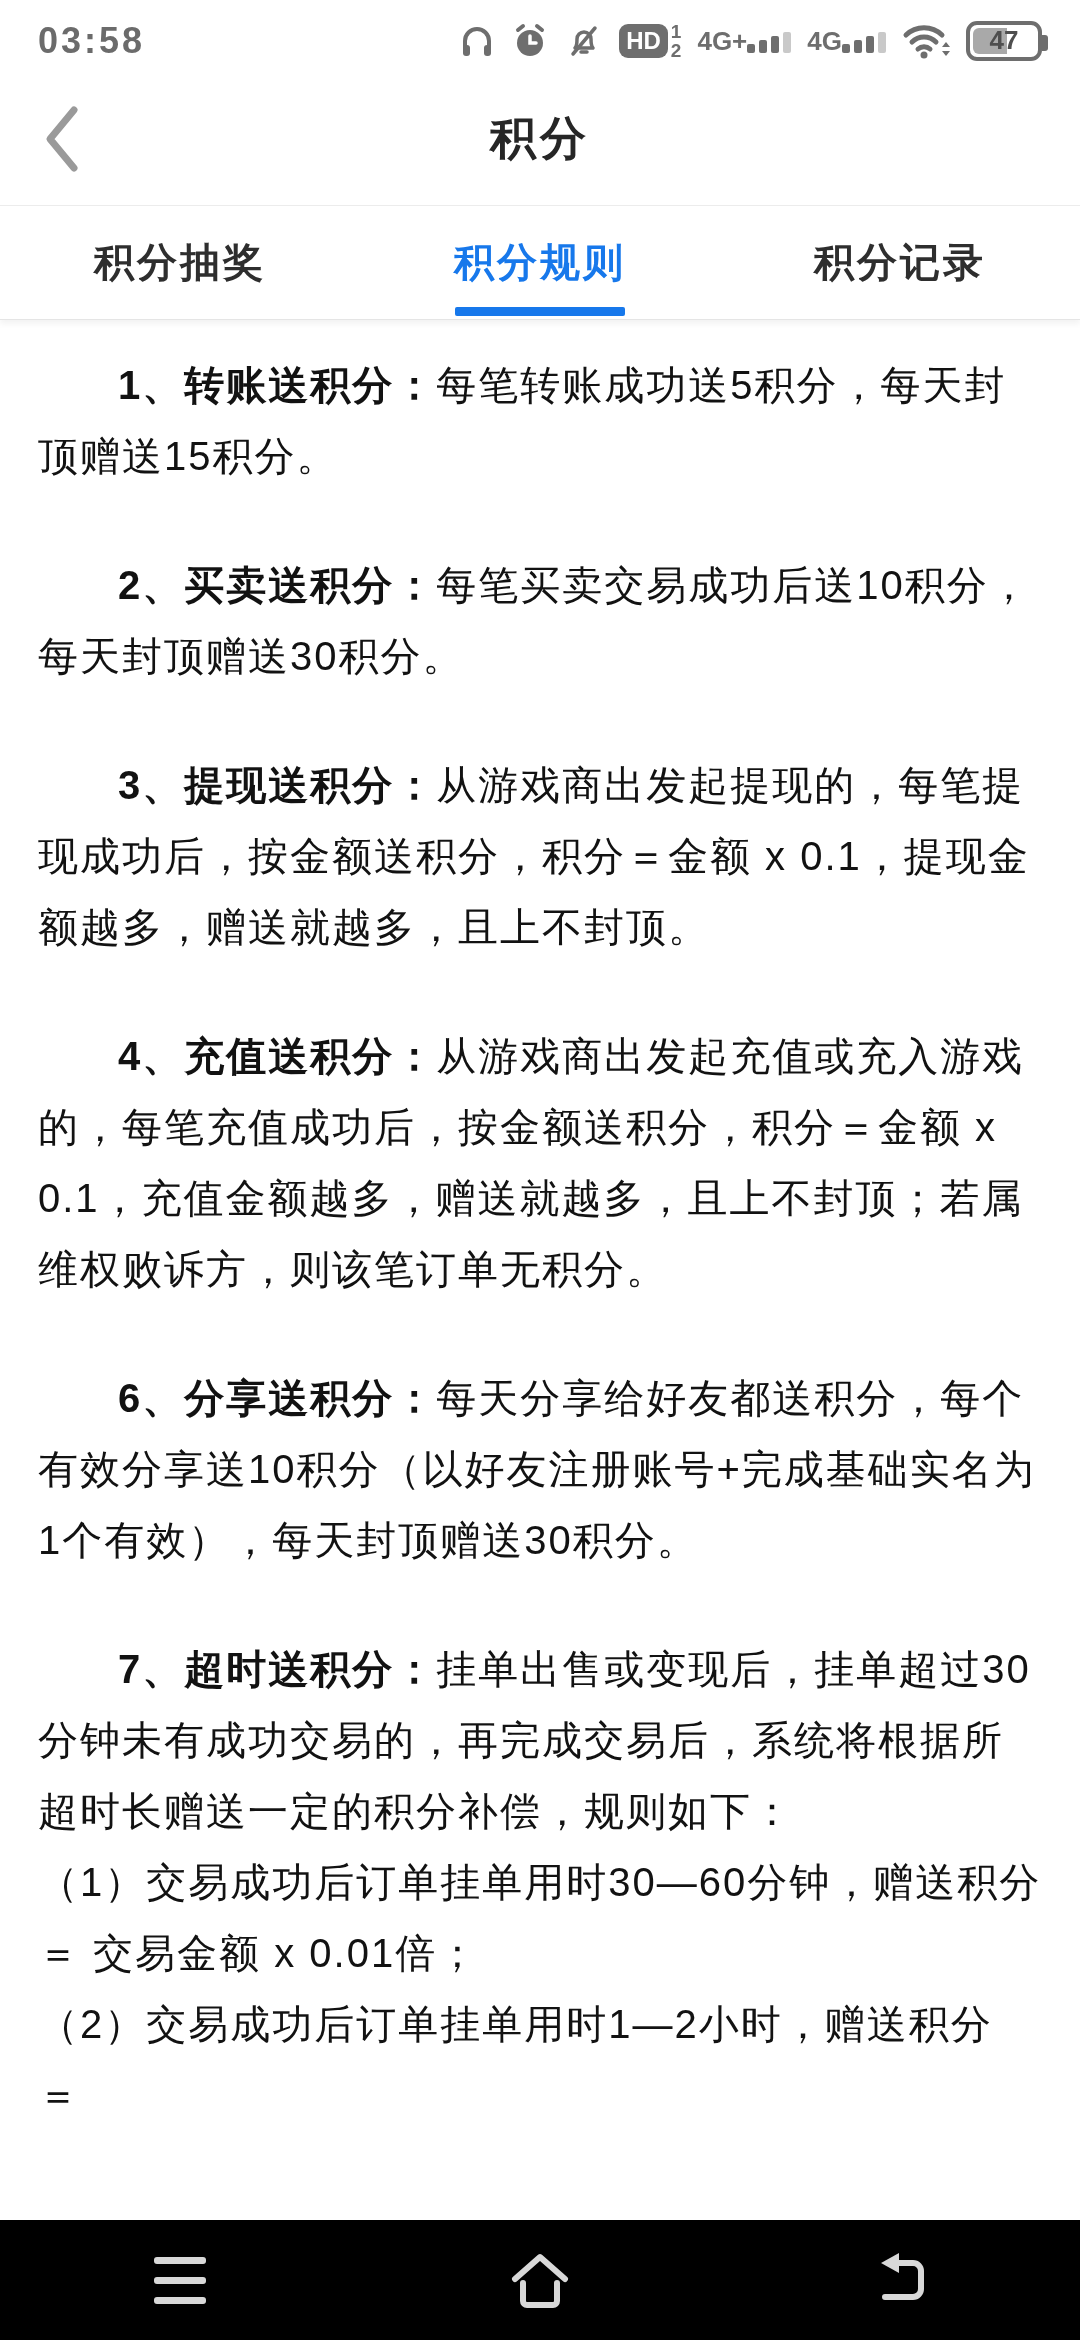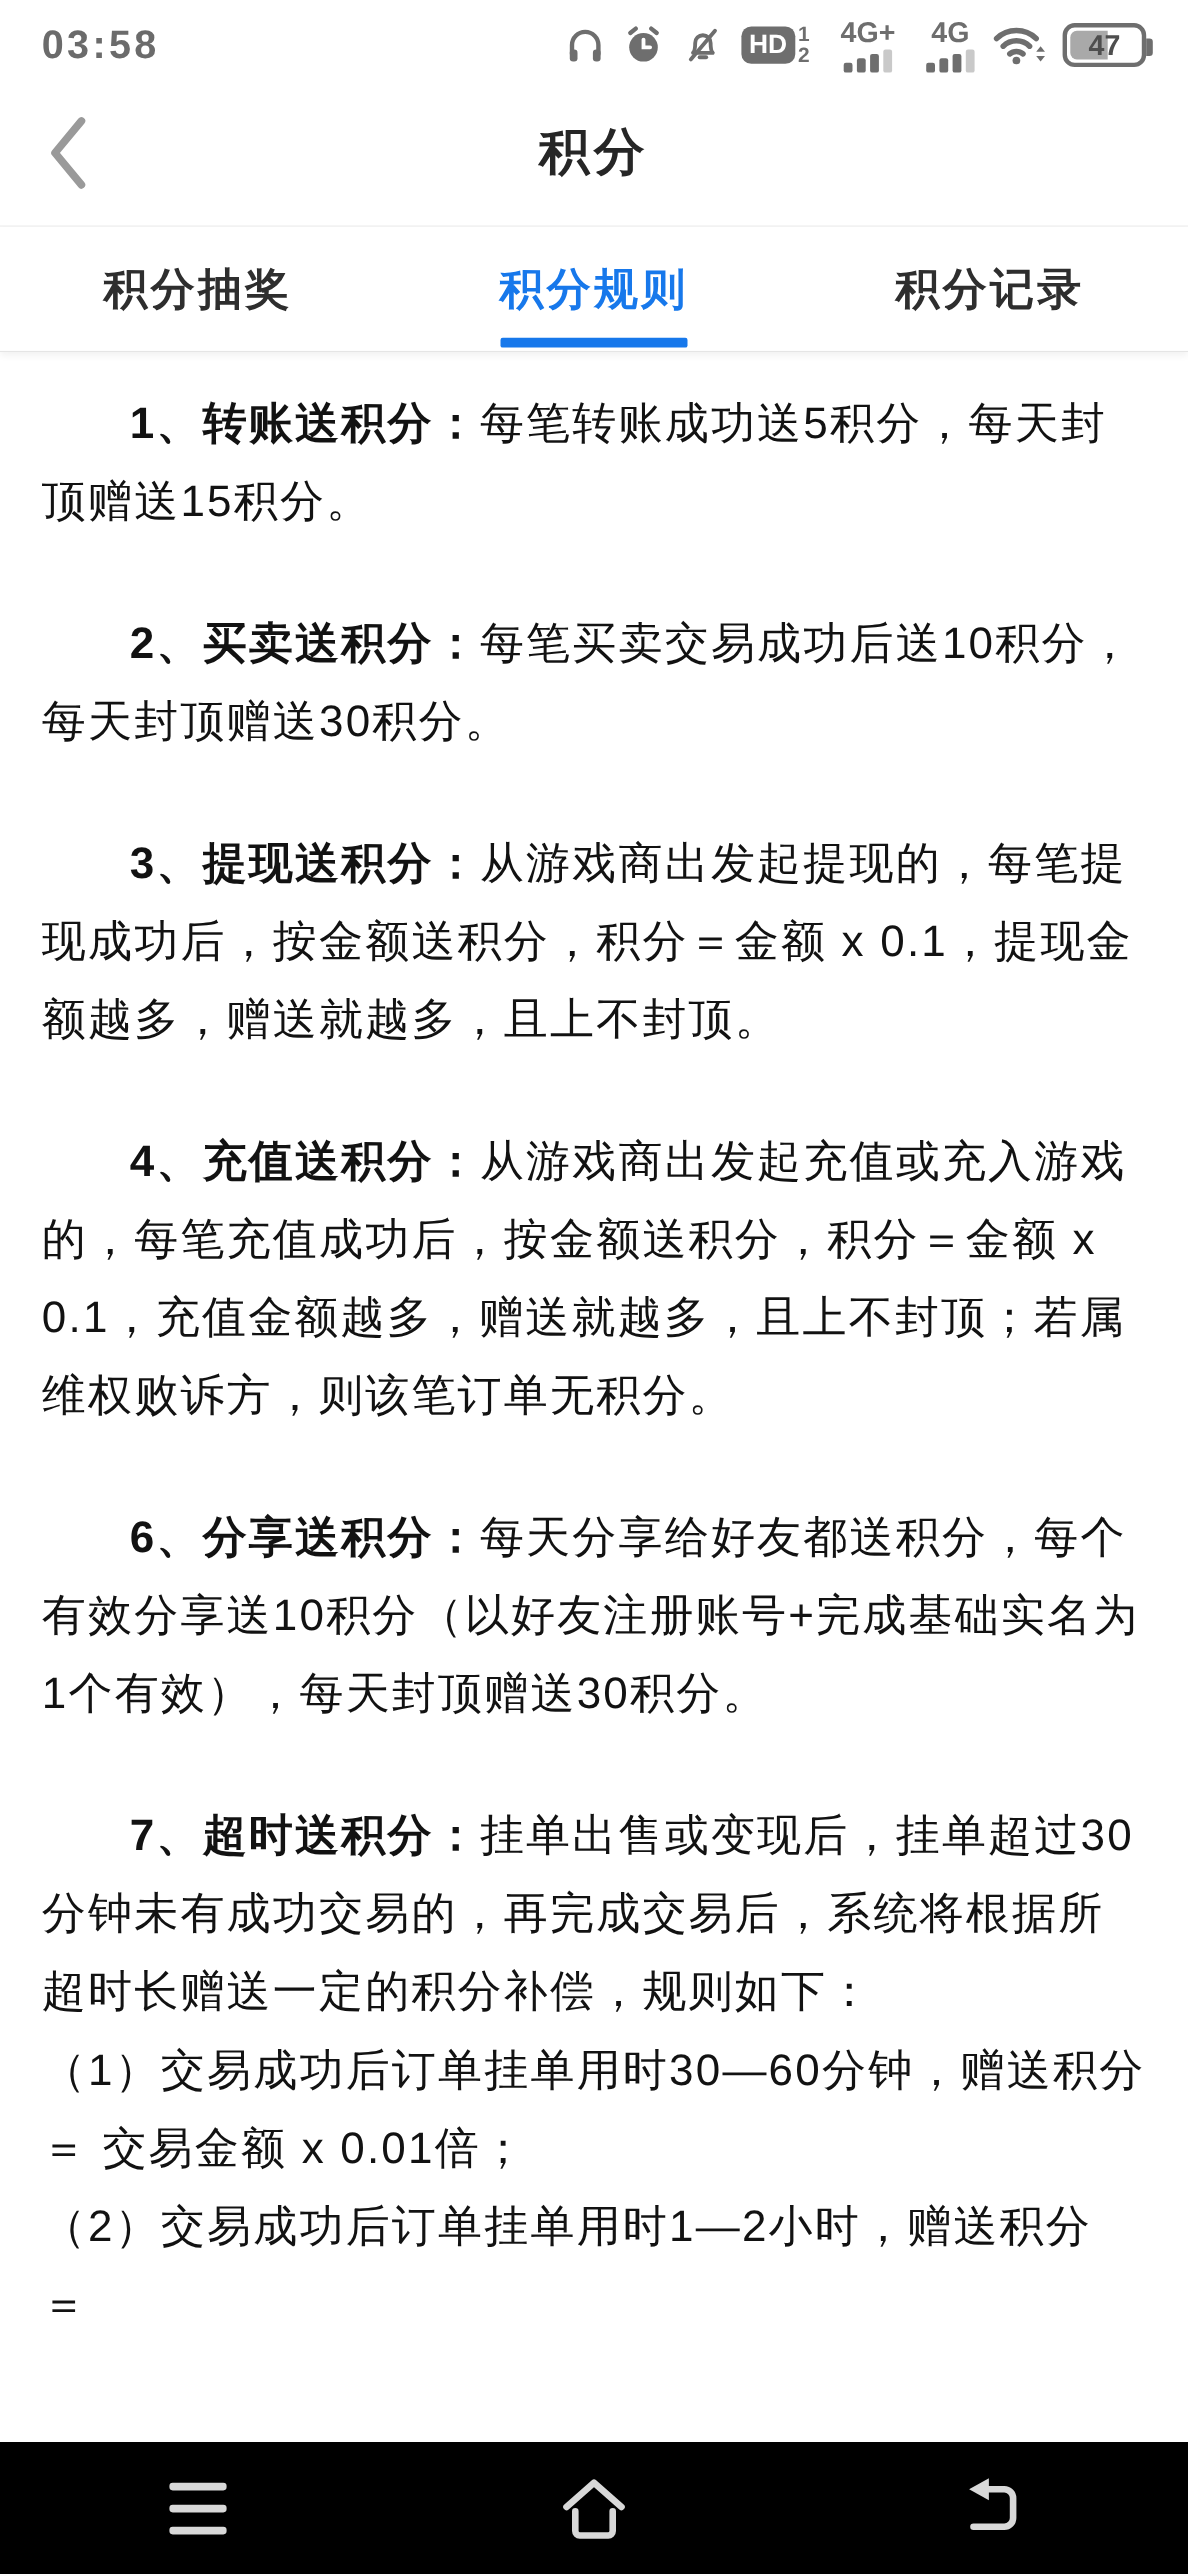--- a/index.html
+++ b/index.html
@@ -16,28 +16,28 @@
   .sb-time { font-size:36px; font-weight:600; color:#6b6b6b; letter-spacing:3px; }
   .sb-icons { display:flex; align-items:center; gap:16px; }
   .sb-icons svg { display:block; }
   .hd-badge { display:flex; align-items:center; gap:3px; }
   .hd-box {
     background:#6e6e6e; color:#fff; font-weight:700; font-size:24px;
     border-radius:9px; padding:5px 7px; line-height:1;
   }
   .hd-nums { display:flex; flex-direction:column; font-size:19px; line-height:1.0;
     color:#6e6e6e; font-weight:700; }
-  .net { display:flex; flex-direction:column; align-items:center;margin-left:12px; }
+  .net { display:flex; flex-direction:row; align-items:center; }
   .net-label { font-size:26px; font-weight:700; color:#6e6e6e; line-height:1; }
   .bars { display:flex; align-items:flex-end; gap:4px; margin-top:3px; }
   .bars i { width:8px; background:#6e6e6e; border-radius:2px; display:block; }
   .bars i.b1{height:9px;} .bars i.b2{height:13px;} .bars i.b3{height:17px;}
   .bars i.b4{height:21px; background:#c9c9c9;}
   .battery { position:relative; width:76px; height:40px; border:4px solid #6e6e6e;
-    border-radius:11px; display:flex; align-items:center; }
+    border-radius:11px; display:flex; }
   .battery .fill { position:absolute; left:3px; top:3px; bottom:3px; width:34px;
     background:#a9a9a9; border-radius:6px 0 0 6px; }
   .battery .pct { position:relative; width:100%; text-align:center; font-size:26px;
     font-weight:700; color:#4e4e4e; z-index:1; }
   .battery .nub { position:absolute; right:-10px; top:10px; width:6px; height:16px;
     background:#6e6e6e; border-radius:0 3px 3px 0; }
   
   .header { position:relative; height:134px; border-bottom:1px solid #ececec; }
   .back-btn { position:absolute; left:40px; top:30px; width:60px; height:74px;
     display:flex; align-items:center; }

